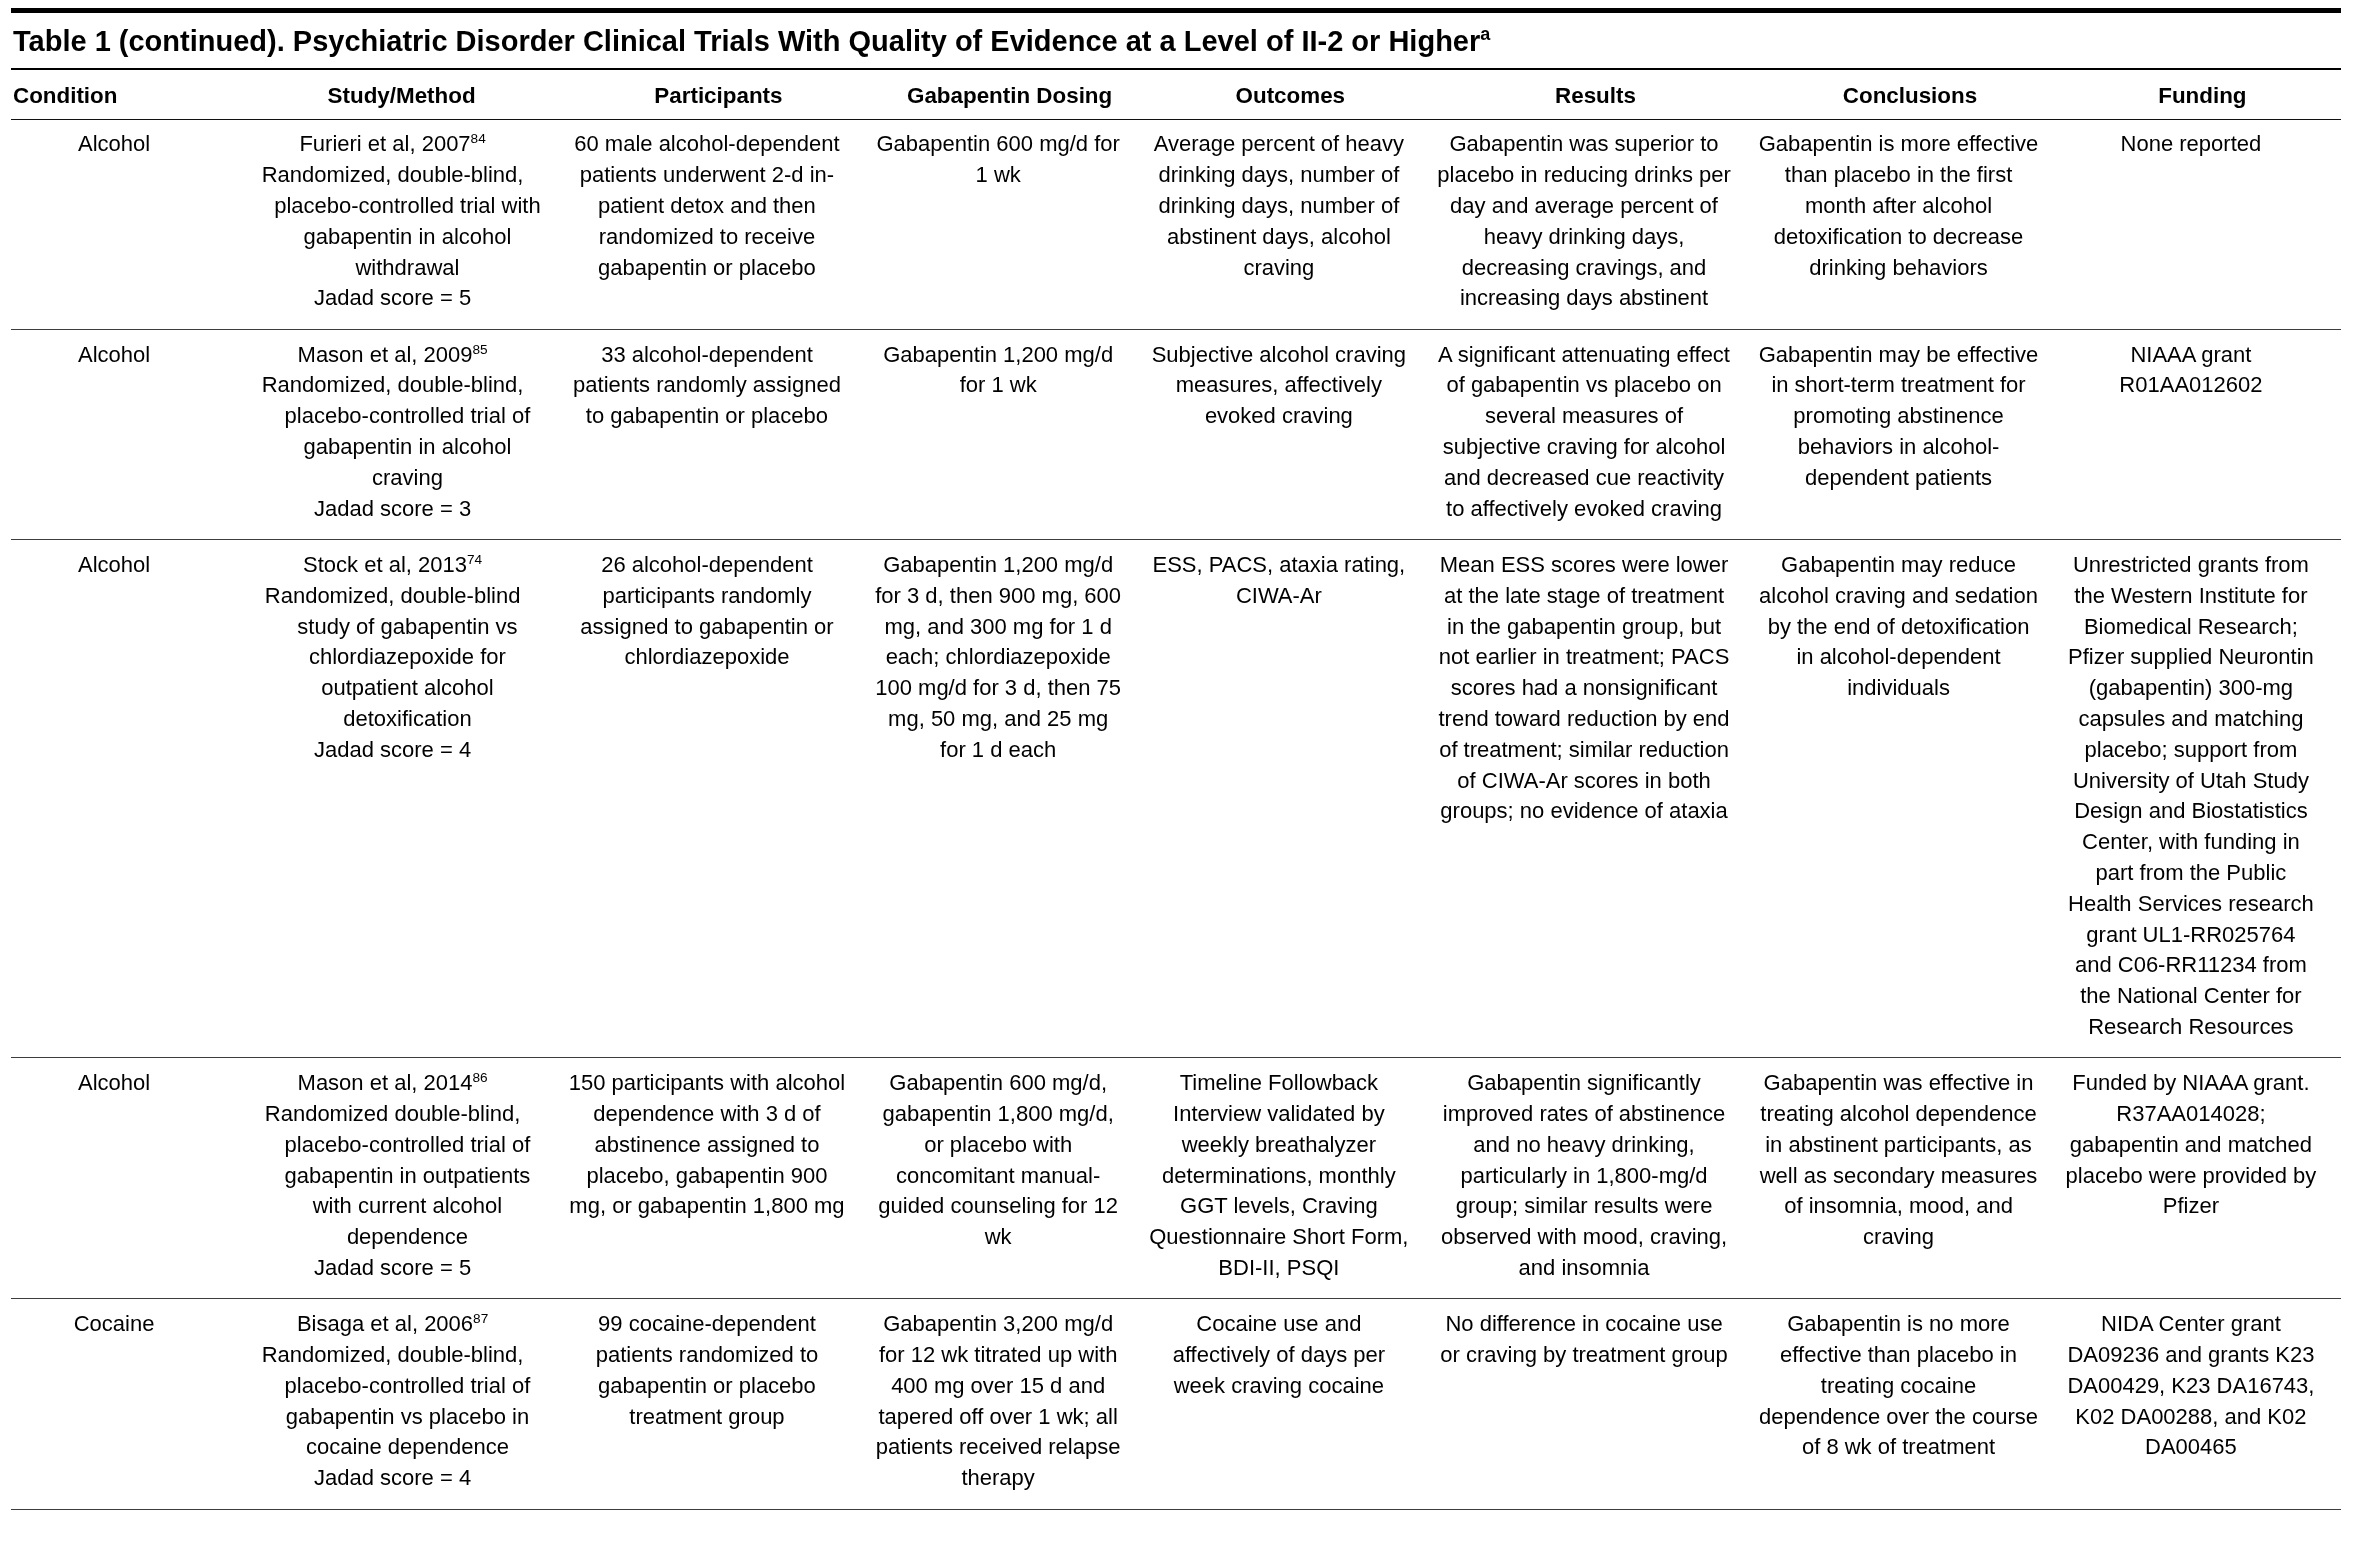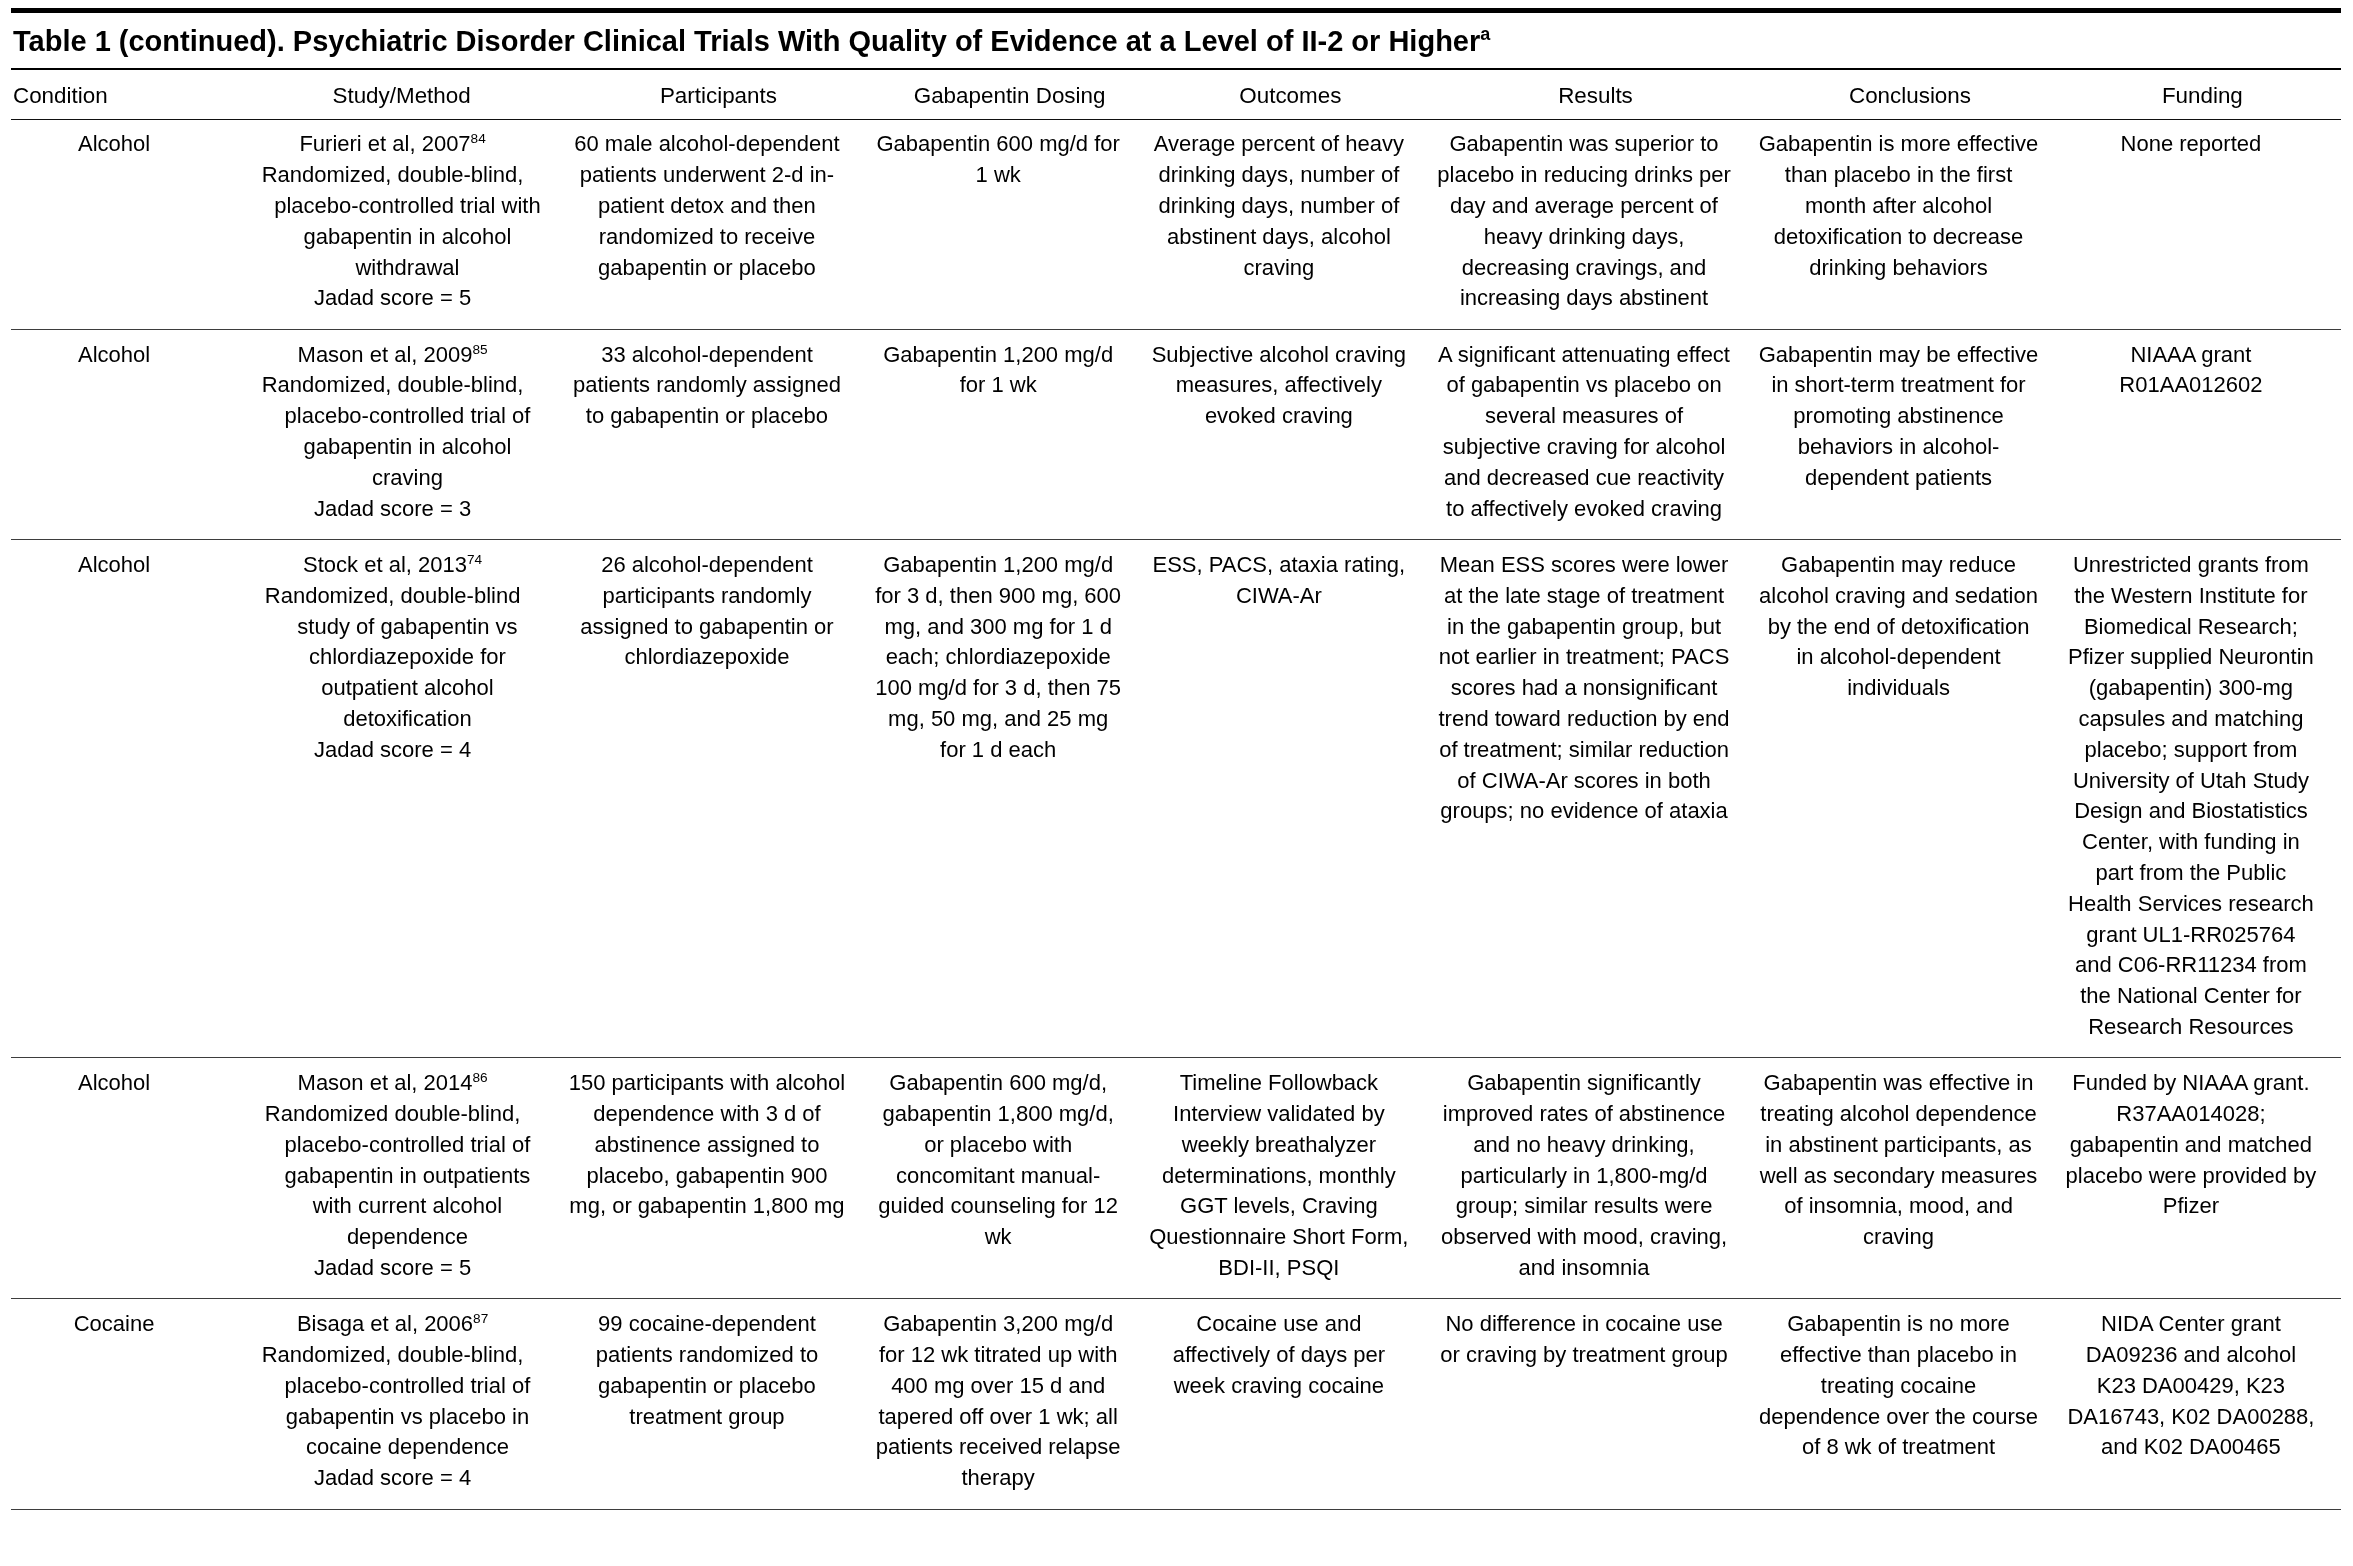--- a/index.html
+++ b/index.html
@@ -28,21 +28,21 @@
   }
   col.c-condition   { width: 9.8%; }
   col.c-study       { width: 13.9%; }
   col.c-participants{ width: 13.3%; }
   col.c-dosing      { width: 11.7%; }
   col.c-outcomes    { width: 12.4%; }
   col.c-results     { width: 13.8%; }
   col.c-conclusions { width: 13.2%; }
   col.c-funding     { width: 11.9%; }
   thead th {
-    font-weight: normal;
+    font-weight: bold;
     font-size: 22.4px;
     text-align: center;
     vertical-align: bottom;
     padding: 9.8px 6.5px 7.3px 6.5px;
     border-bottom: 1.6px solid #111;
     white-space: nowrap;
     overflow: visible;
   }
   thead th.left { text-align: left; padding-left: 1.6px; }
   tbody td {
@@ -160,21 +160,21 @@
         <td class="cell-study">
           <div><span>Bisaga et al, 2006</span><sup>87</sup></div>
           <div class="hang">Randomized, double-blind, placebo-controlled trial of gabapentin vs placebo in cocaine dependence</div>
           <div>Jadad score = 4</div>
         </td>
         <td>99 cocaine-dependent patients randomized to gabapentin or placebo treatment group</td>
         <td>Gabapentin 3,200 mg/d for 12 wk titrated up with 400 mg over 15 d and tapered off over 1 wk; all patients received relapse therapy</td>
         <td>Cocaine use and affectively of days per week craving cocaine</td>
         <td>No difference in cocaine use or craving by treatment group</td>
         <td>Gabapentin is no more effective than placebo in treating cocaine dependence over the course of 8 wk of treatment</td>
-        <td>NIDA Center grant DA09236 and alcohol K23 DA00429, K23 DA16743, K02 DA00288, and K02 DA00465</td>
+        <td>NIDA Center grant DA09236 and grants K23 DA00429, K23 DA16743, K02 DA00288, and K02 DA00465</td>
       </tr>
 
     </tbody>
   </table>
 
 
 </div>
 
 
 </body></html>

